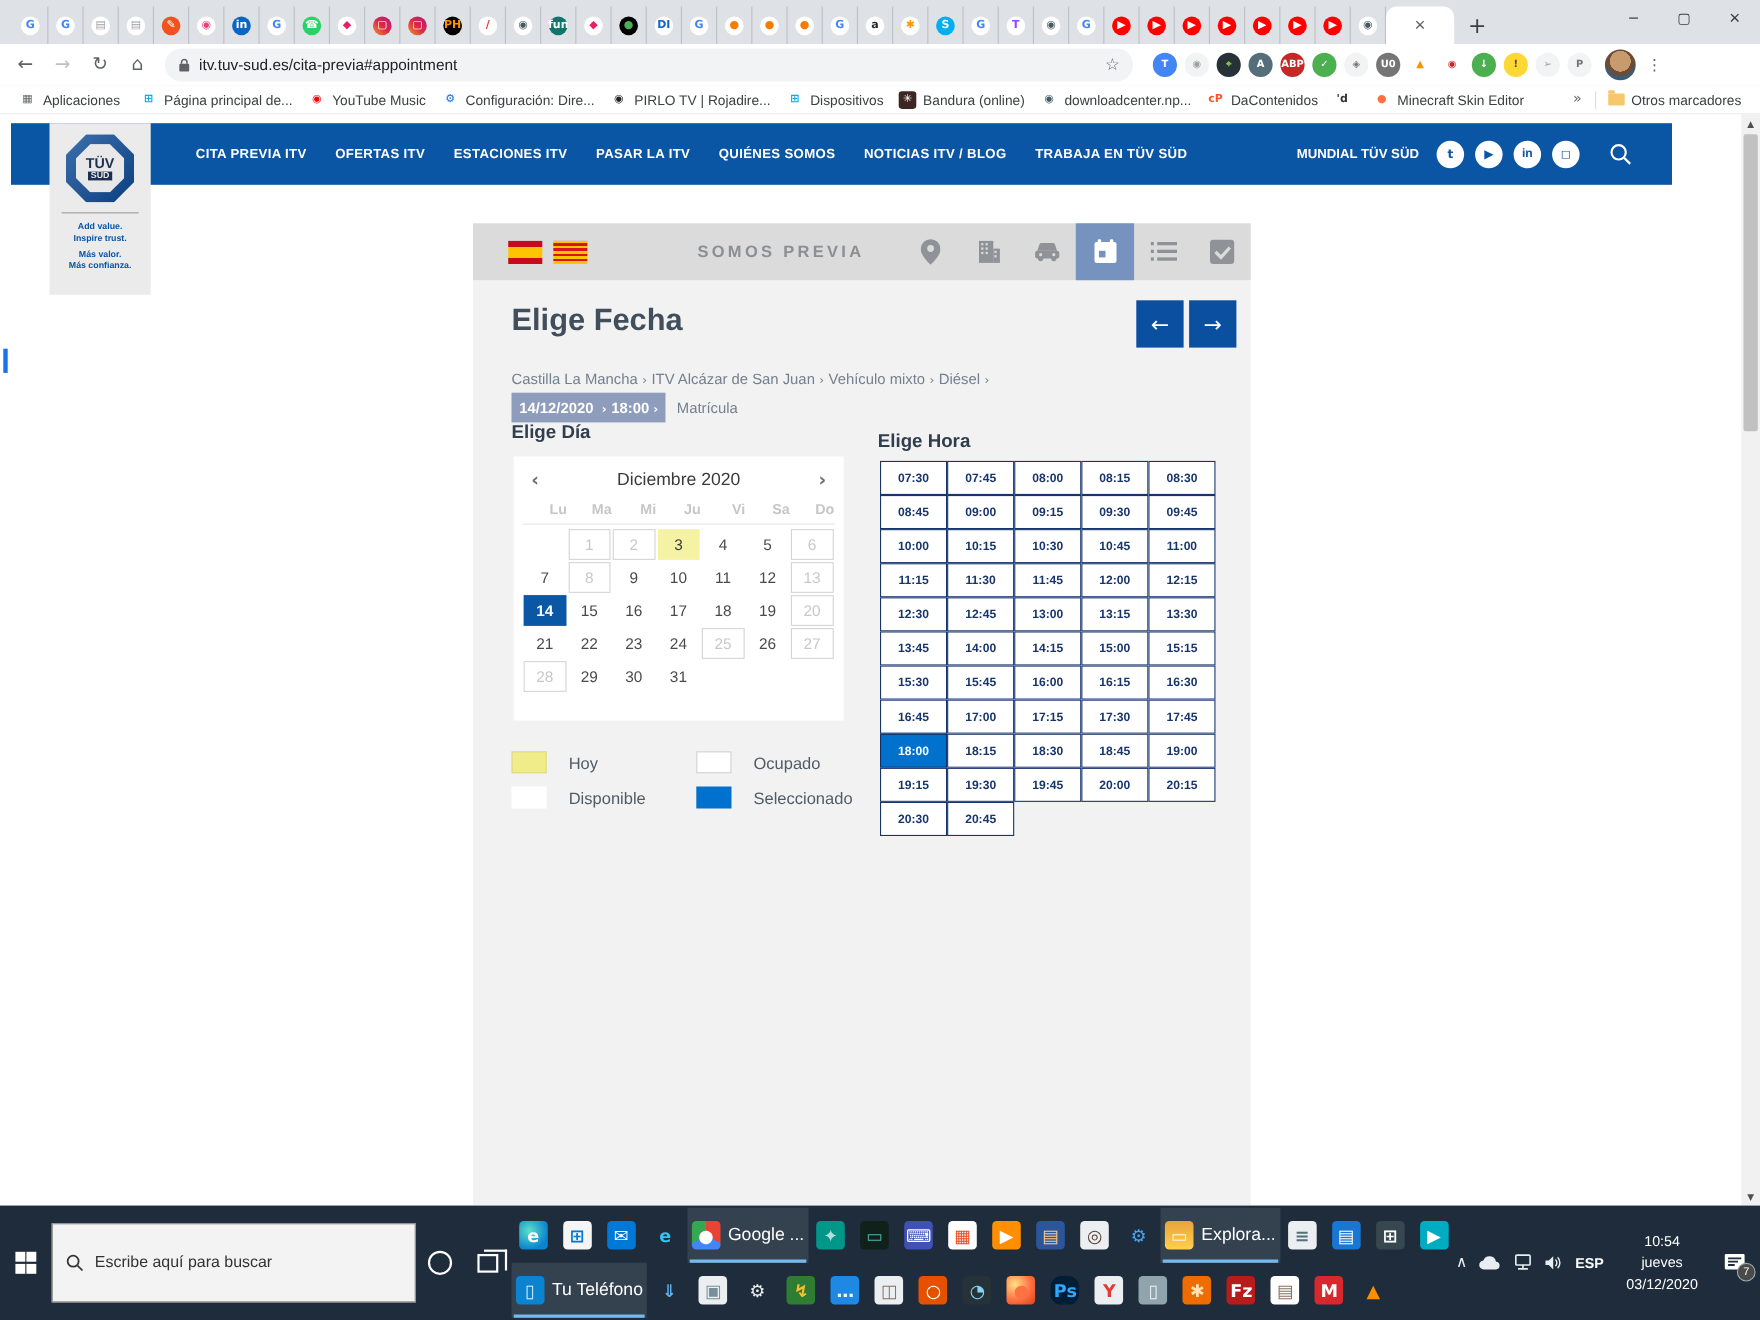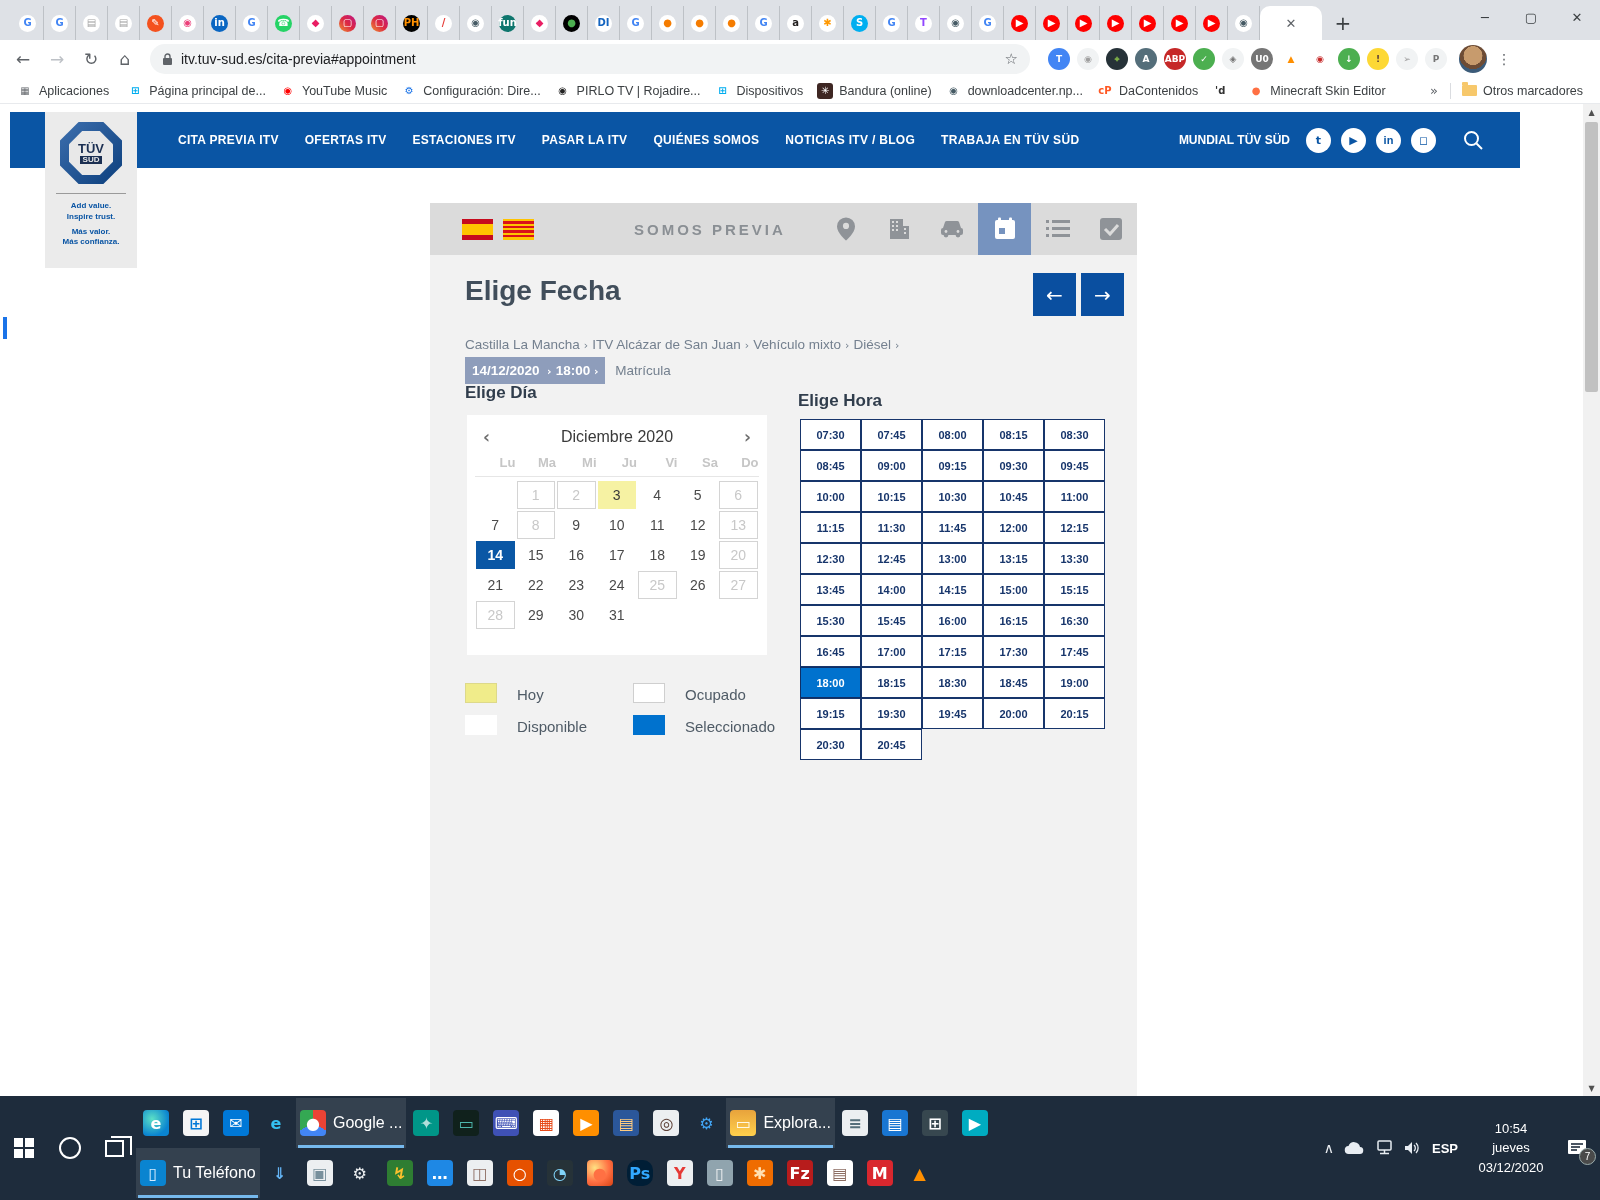--- a/index.html
+++ b/index.html
@@ -652,20 +652,29 @@
 
   <div class="taskbar">
     <div class="startbtn">
       <span class="winlogo">
           <span></span>
           <span></span>
           <span></span>
           <span></span>
         </span>
     </div>
+    <div class="searchbox">
+      <span class="mag">
+        <svg width="16" height="16" viewBox="0 0 16 16">
+            <circle cx="6.5" cy="6.5" r="5" fill="none" stroke="#333" stroke-width="1.6"></circle>
+            <line x1="10.5" y1="10.5" x2="15" y2="15" stroke="#333" stroke-width="1.6"></line>
+          </svg>
+      </span>
+      <span class="ph">Escribe aquí para buscar</span>
+    </div>
     <div class="tbtn">
         <span class="cortana"></span>
       </div>
     <div class="tbtn">
         <span class="taskview"></span>
       </div>
     <div class="apps">
       <div class="approw">
 
       <div class="app">

